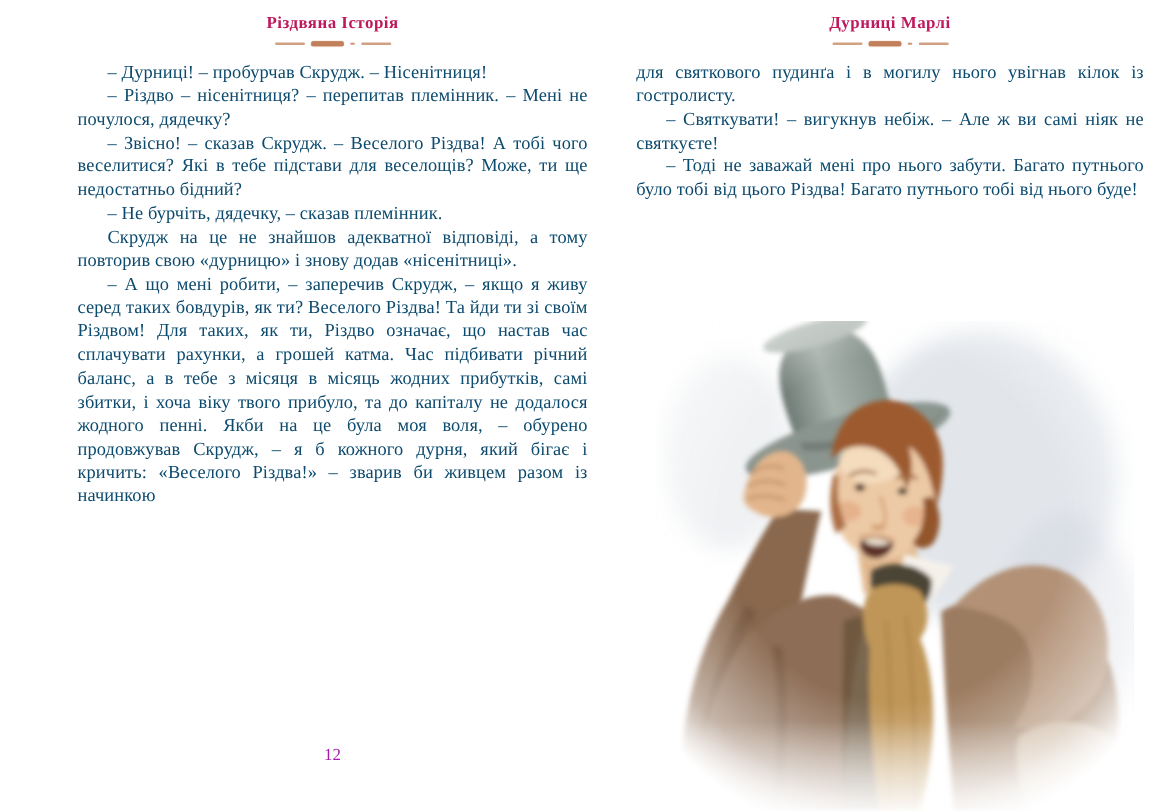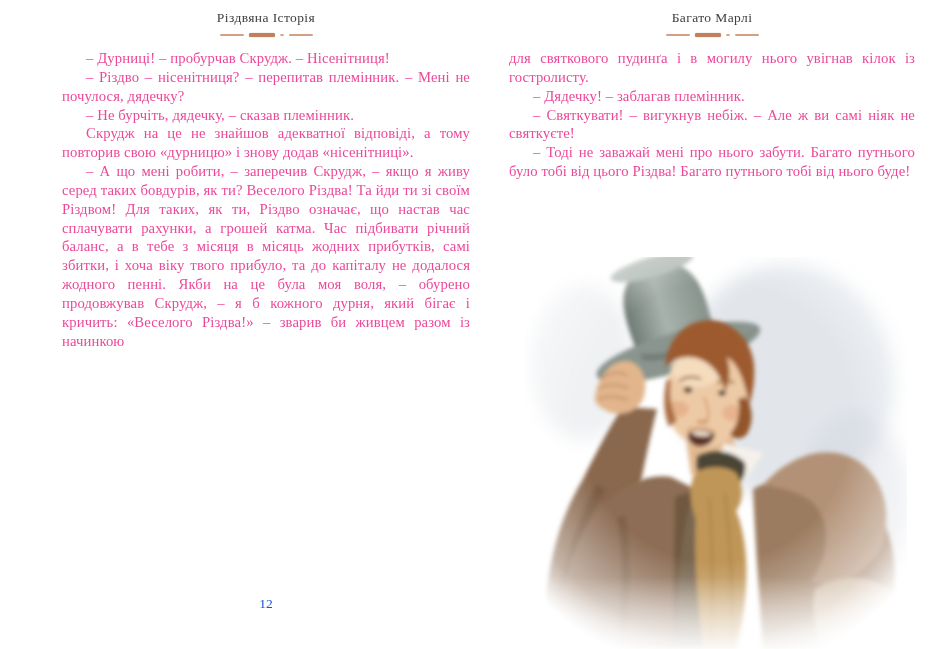--- a/index.html
+++ b/index.html
@@ -8,84 +8,84 @@
     background:#ffffff;
     font-family:"Liberation Serif","DejaVu Serif",serif;
     position:relative;overflow:hidden;
     -webkit-font-smoothing:antialiased;
   }
   .page{position:absolute;top:10px;}
   .page-left{left:62px;width:408px;height:632px;}
   .page-right{left:509px;width:406px;height:632px;}
   .running-head{
     text-align:center;
-    color:#404040;
-    font-weight:normal;
+    color:#be185d;
+    font-weight:bold;
     font-size:13.5px;
     letter-spacing:0.4px;
   }
   .ornament{
     display:flex;align-items:center;justify-content:center;
     gap:5px;margin-top:6px;height:6px;
   }
   .orn-line{width:24px;height:1.5px;background:#d2a184;border-radius:1px;}
   .orn-mid{width:26px;height:4px;background:#c1805b;border-radius:1.5px;box-shadow:0 0 1px #c1805b;}
   .orn-dot{width:4px;height:2px;background:#d2a184;border-radius:50%;}
   .body-text{
     margin-top:11px;
     text-align:justify;
     font-size:14.7px;
     line-height:18.85px;
-    color:#ec4899;
+    color:#0c4a6e;
     letter-spacing:0.1px;
   }
   .body-text p{margin:0;text-indent:24px;}
   .body-text p.no-indent{text-indent:0;}
   .page-number{
     position:absolute;left:0;right:0;top:586px;
     text-align:center;
-    font-size:13.5px;color:#1d4ed8;
+    font-size:13.5px;color:#a21caf;
   }
   .illustration{
     position:absolute;left:16px;top:247px;
     width:382px;height:394px;
   }
 </style>
 </head>
 <body>
 
 <div class="page page-left">
   <div class="running-head">Різдвяна Історія</div>
   <div class="ornament">
     <span class="orn-line"></span>
     <span class="orn-mid"></span>
     <span class="orn-dot"></span>
     <span class="orn-line"></span>
   </div>
   <div class="body-text">
     <p>– Дурниці! – пробурчав Скрудж. – Нісенітниця!</p>
     <p>– Різдво – нісенітниця? – перепитав племінник. – Мені не почулося, дядечку?</p>
+    <p>– Звісно! – сказав Скрудж. – Веселого Різдва! А тобі чого веселитися? Які в тебе підстави для веселощів? Може, ти ще недостатньо бідний?</p>
     <p>– Не бурчіть, дядечку, – сказав племінник.</p>
     <p>Скрудж на це не знайшов адекватної відповіді, а тому повторив свою «дурницю» і знову додав «нісенітниці».</p>
     <p>– А що мені робити, – заперечив Скрудж, – якщо я живу серед таких бовдурів, як ти? Веселого Різдва! Та йди ти зі своїм Різдвом! Для таких, як ти, Різдво означає, що настав час сплачувати рахунки, а грошей катма. Час підбивати річний баланс, а в тебе з місяця в місяць жодних прибутків, самі збитки, і хоча віку твого прибуло, та до капіталу не додалося жодного пенні. Якби на це була моя воля, – обурено продовжував Скрудж, – я б кожного дурня, який бігає і кричить: «Веселого Різдва!» – зварив би живцем разом із начинкою</p>
   </div>
   <div class="page-number">12</div>
 </div>
 
 <div class="page page-right">
-  <div class="running-head">Багато Марлі</div>
+  <div class="running-head">Дурниці Марлі</div>
   <div class="ornament">
     <span class="orn-line"></span>
     <span class="orn-mid"></span>
     <span class="orn-dot"></span>
     <span class="orn-line"></span>
   </div>
   <div class="body-text">
     <p class="no-indent">для святкового пудинґа і в могилу нього увігнав кілок із гостролисту.</p>
-    <p>– Дядечку! – заблагав племінник.</p>
     <p>– Святкувати! – вигукнув небіж. – Але ж ви самі ніяк не святкуєте!</p>
     <p>– Тоді не заважай мені про нього забути. Багато путнього було тобі від цього Різдва! Багато путнього тобі від нього буде!</p>
   </div>
 
   <svg class="illustration" viewBox="0 0 382 394" role="img">
     <defs>
       <filter id="soft" x="-25%" y="-25%" width="150%" height="150%">
           <feGaussianBlur stdDeviation="2.1"></feGaussianBlur>
         </filter>
       <filter id="softer" x="-40%" y="-40%" width="180%" height="180%">

